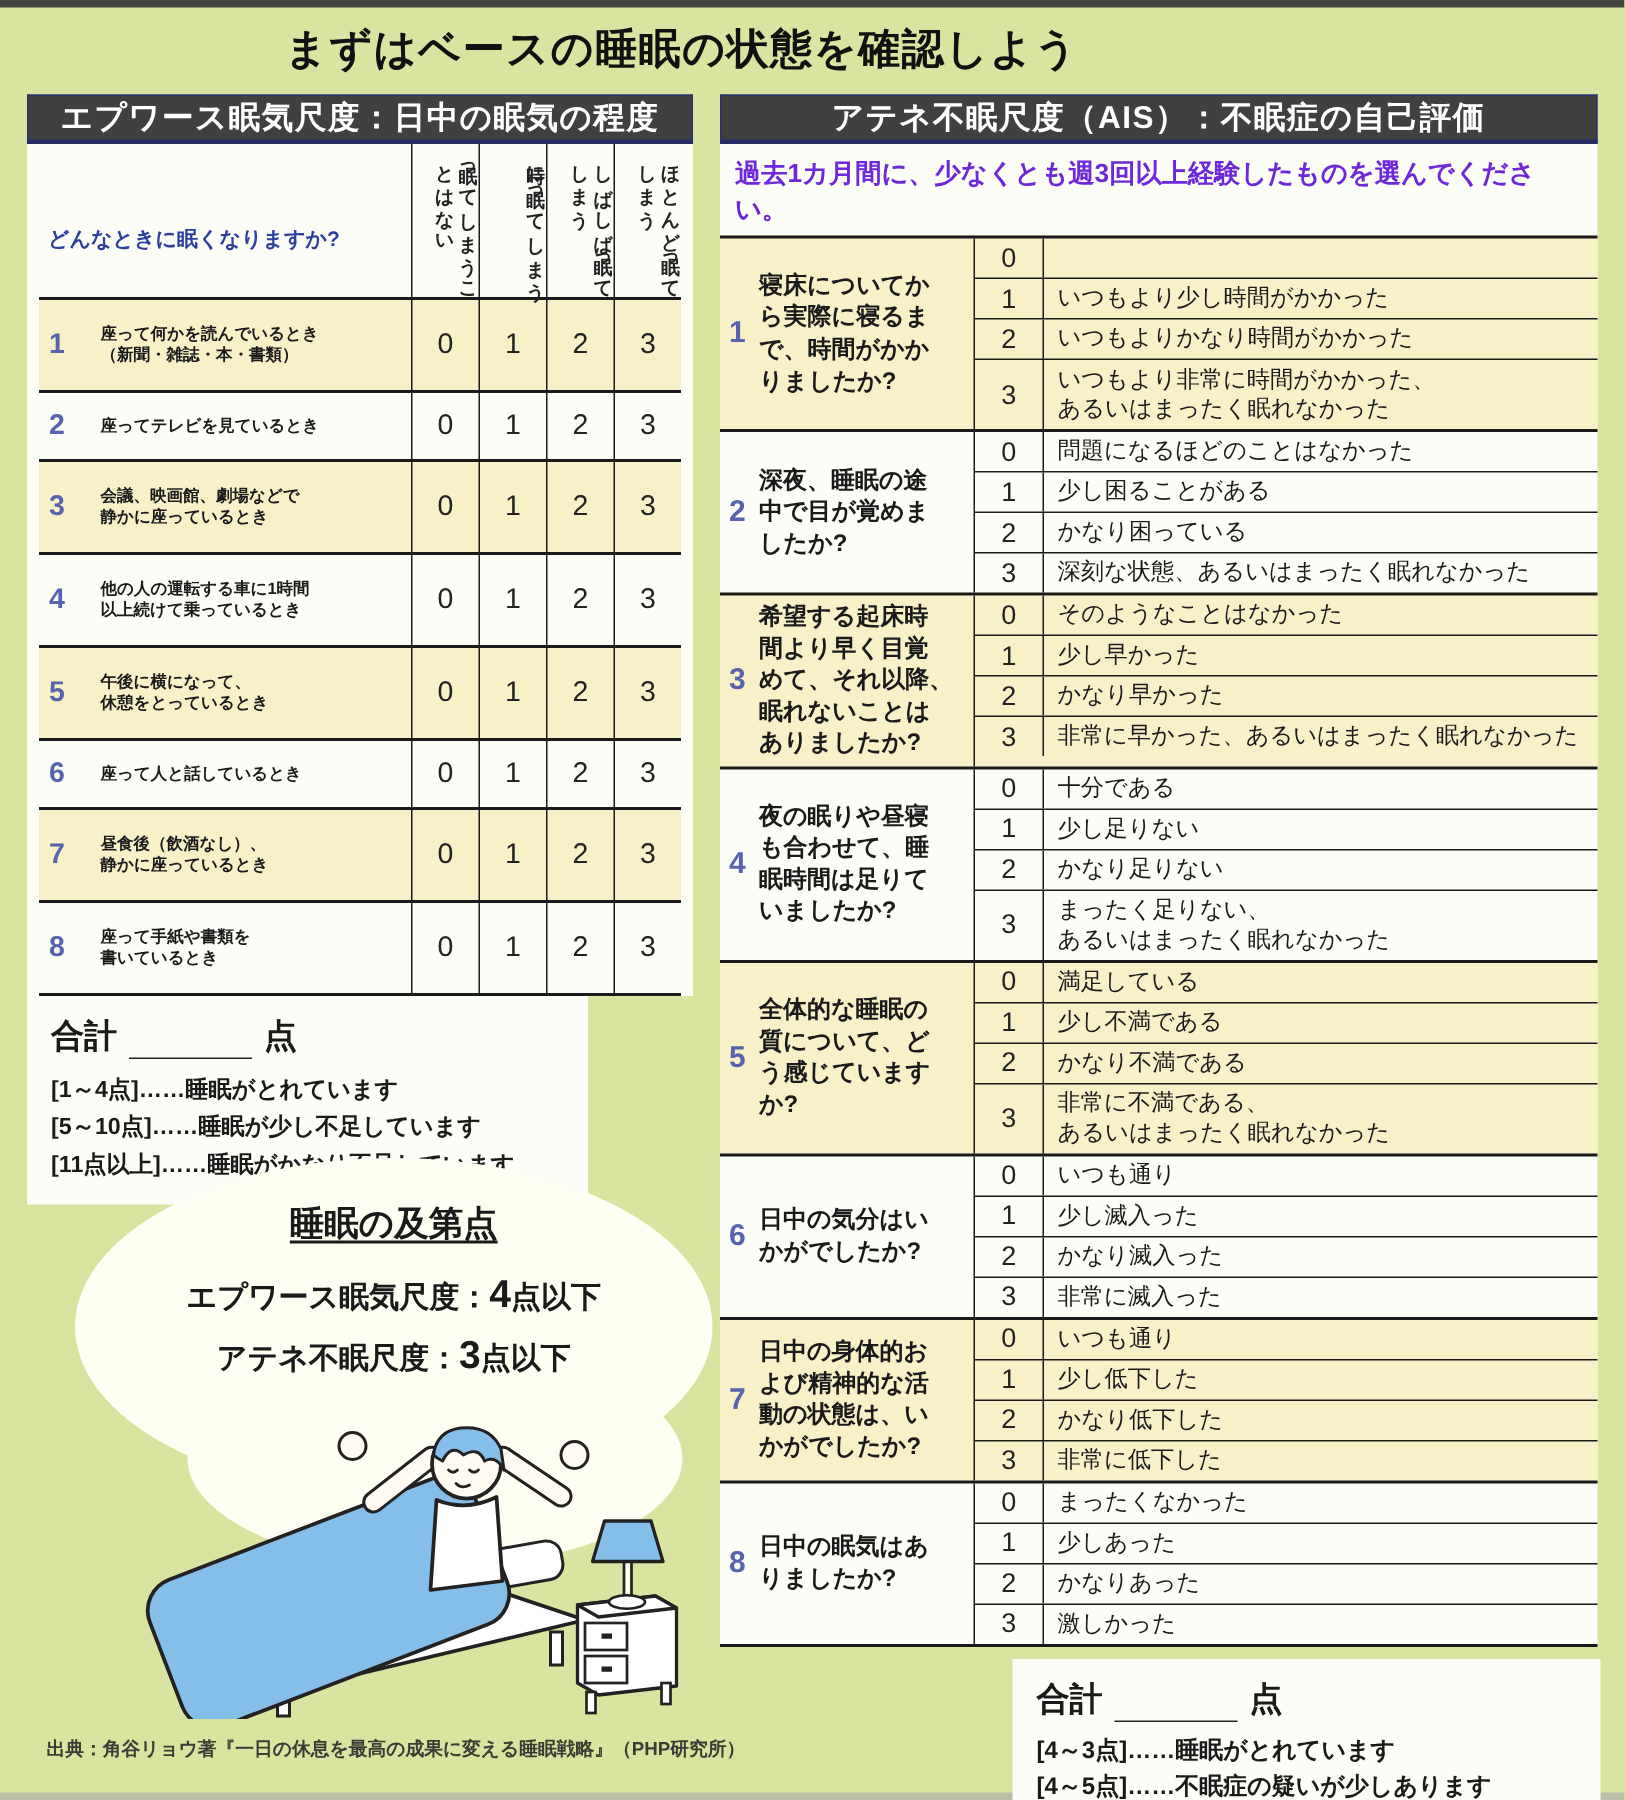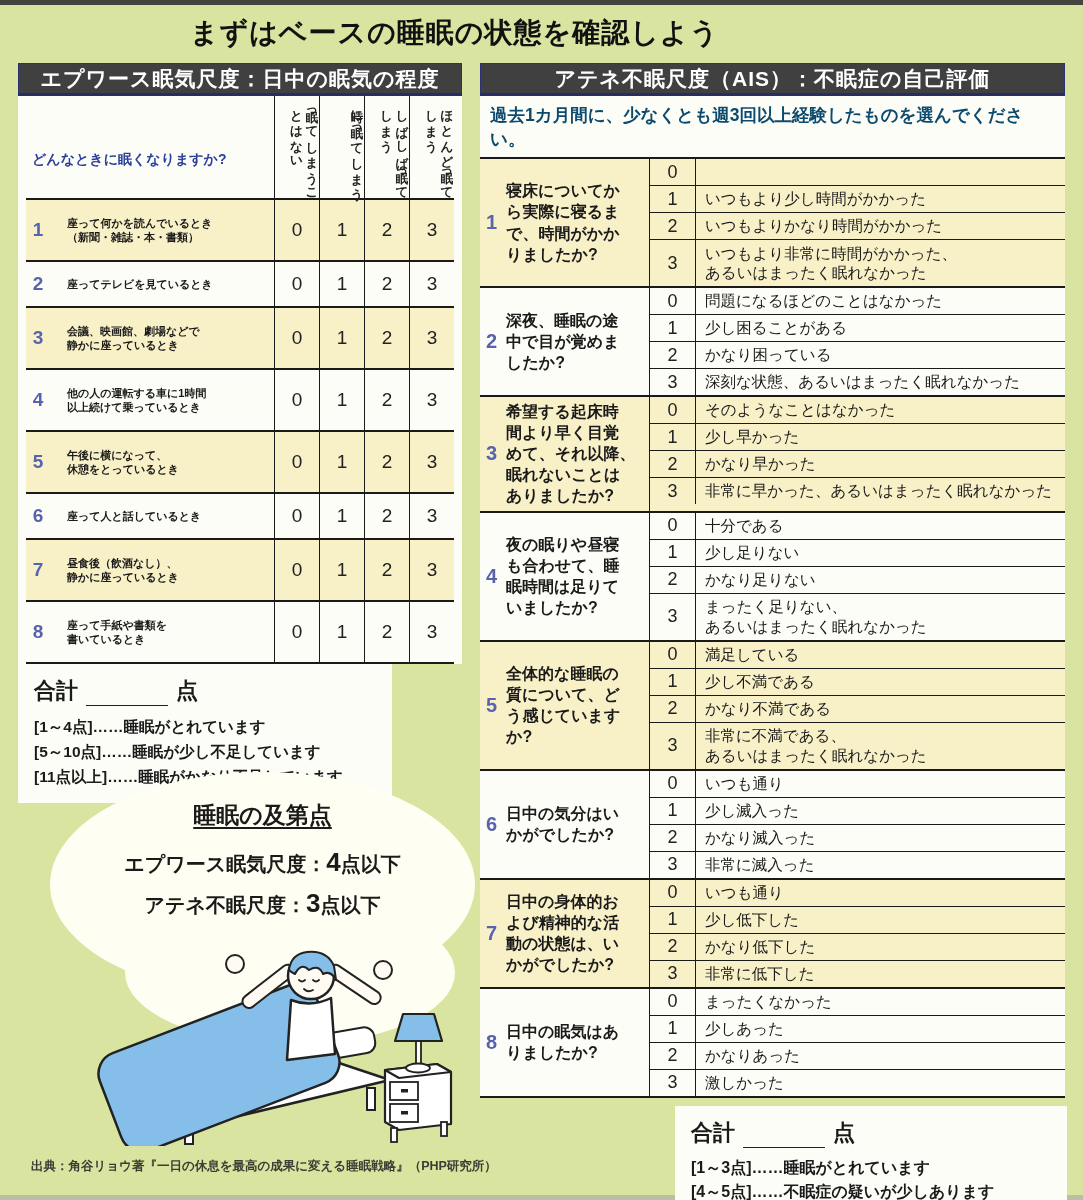--- a/index.html
+++ b/index.html
@@ -48,21 +48,21 @@
     display:flex;align-items:center;justify-content:center;font-size:19px;color:#222;}
 
   .scoring-box{background:#fdfdf8;width:350px;padding:12px 8px 14px 16px;}
   .total-line{font-size:22px;font-weight:700;margin-bottom:8px;}
   .blank{display:inline-block;width:82px;border-bottom:1.5px solid #222;margin:0 8px;height:16px;vertical-align:bottom;}
   .score-key{font-size:15.5px;font-weight:700;line-height:1.62;color:#1a1a1a;}
 
   
   .right-panel{position:absolute;left:480px;top:63px;width:585px;}
   .right-body{background:#fdfdf8;}
-  .ais-instruction{padding:7px 8px 6px 10px;font-size:17.5px;font-weight:700;color:#0c4a6e;}
+  .ais-instruction{padding:7px 8px 6px 10px;font-size:17.5px;font-weight:700;color:#6d28d9;}
   .ais-block{display:flex;border-top:2.5px solid #1a1a1a;}
   .ais-block:last-of-type{border-bottom:2.5px solid #1a1a1a;}
   .ais-block.alt{background:#f8f1c8;}
   .ais-qcell{width:170px;box-sizing:border-box;border-right:1.5px solid #1a1a1a;
     display:flex;align-items:center;padding:4px 4px 4px 6px;}
   .ais-qnum{width:20px;font-size:20px;font-weight:700;color:#5863ad;flex-shrink:0;}
   .ais-qtext{font-size:16px;font-weight:600;line-height:1.32;white-space:pre-line;}
   .ais-opts{flex:1;display:flex;flex-direction:column;}
   .ais-opt{display:flex;align-items:stretch;border-top:1.2px solid #1a1a1a;}
   .ais-opt:first-child{border-top:none;}
@@ -418,21 +418,21 @@
           <div class="ais-opt-text">激しかった</div>
         </div>
       </div>
     </div>
   </div>
 
   <div class="ais-total">
     <div class="total-line">
       <span>合計</span><span class="blank"></span><span>点</span>
     </div>
-    <div class="score-key">[1～3点]……睡眠がとれています</div>
+    <div class="score-key">[4～3点]……睡眠がとれています</div>
     <div class="score-key">[4～5点]……不眠症の疑いが少しあります</div>
     <div class="score-key">[6点以上]……不眠症の可能性が高いです</div>
   </div>
 </div>
 
 <div class="cloud-main"></div>
 <div class="cloud-bump"></div>
 <div class="passing">
   <div class="passing-title">睡眠の及第点</div>
   <div class="passing-line">

